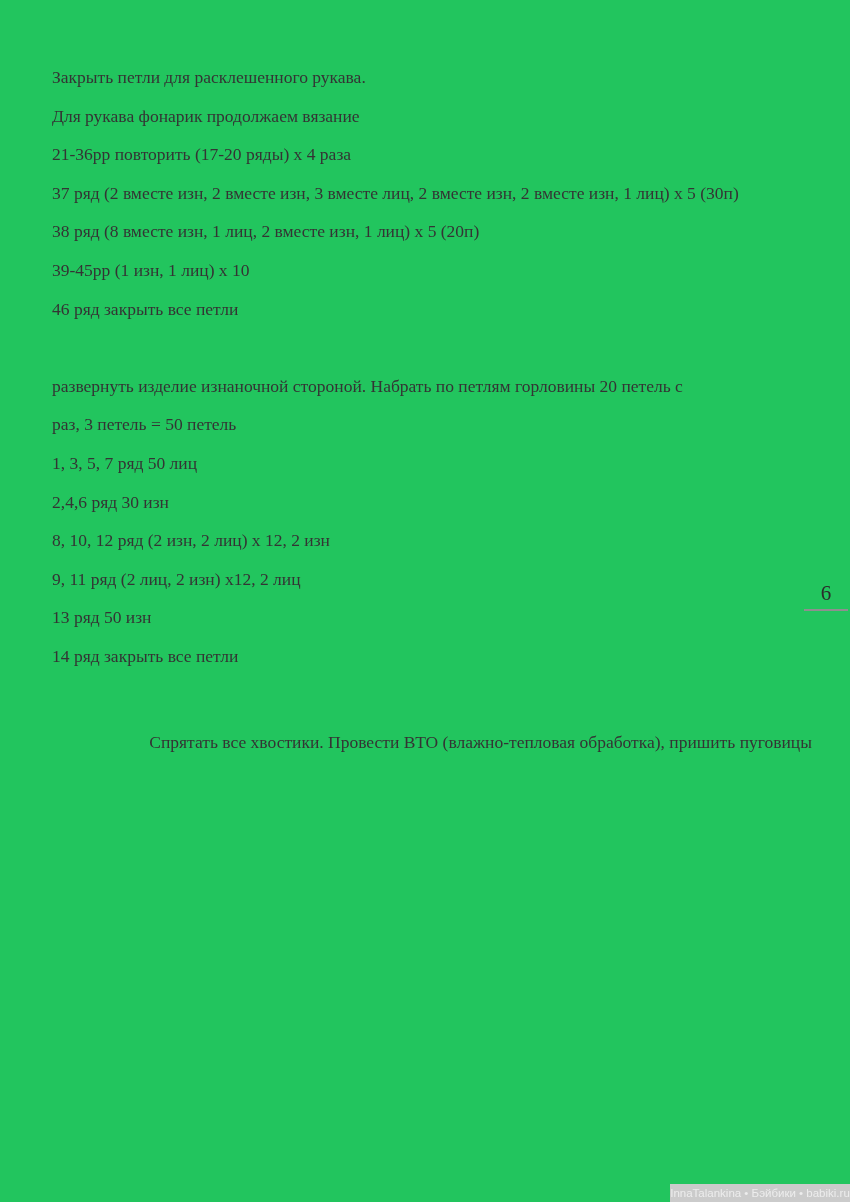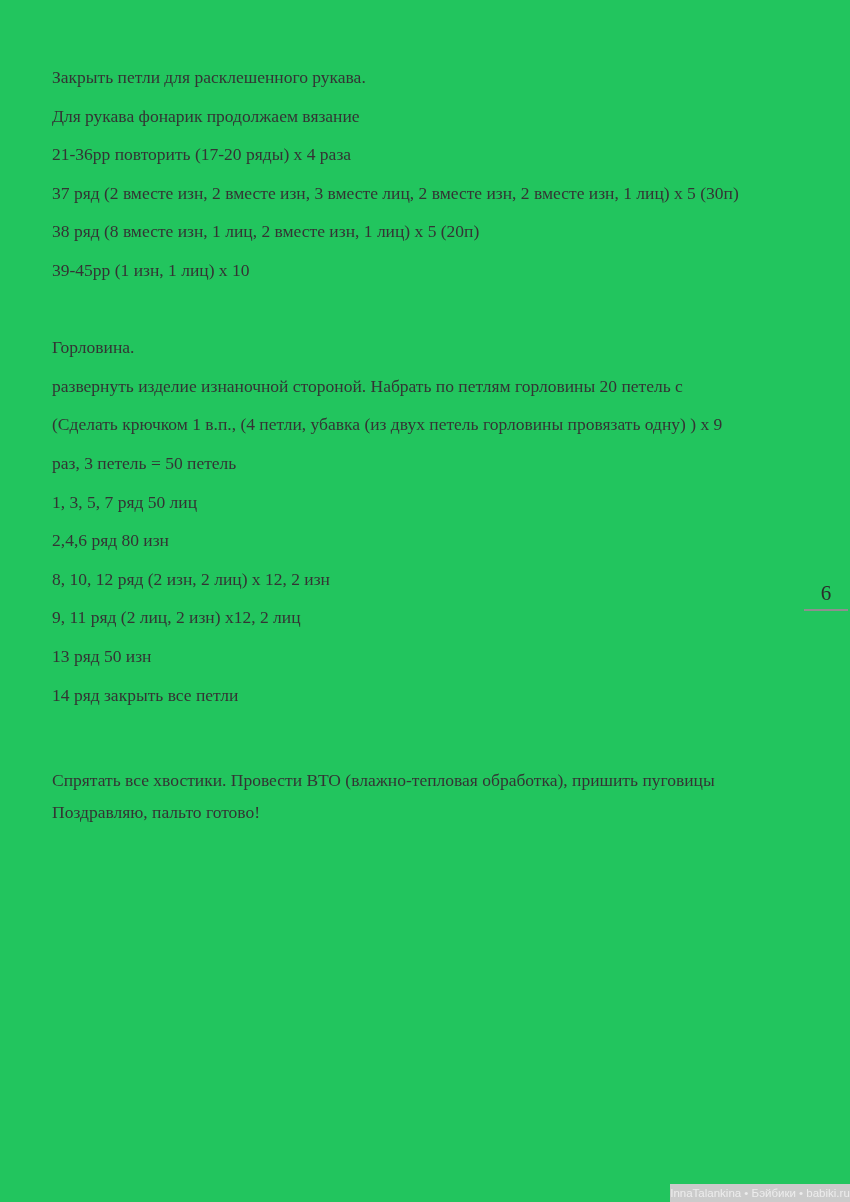--- a/index.html
+++ b/index.html
@@ -27,20 +27,21 @@
   }
   .line {
     white-space: nowrap;
   }
   .section-neckline {
     margin-top: 38.6px;
   }
   .section-finishing {
     margin-top: 50px;
     line-height: 32px;
+    text-align: right;
   }
   .page-number-wrap {
     position: absolute;
     left: 804px;
     top: 580px;
     width: 44px;
     text-align: center;
   }
   .page-number-digit {
     font-size: 21px;
@@ -75,38 +76,36 @@
 
   <div class="text-block">
 
     <div class="section">
       <div class="line">Закрыть петли для расклешенного рукава.</div>
       <div class="line">Для рукава фонарик продолжаем вязание</div>
       <div class="line">21-36рр повторить (17-20 ряды) х 4 раза</div>
       <div class="line">37 ряд (2 вместе изн, 2 вместе изн, 3 вместе лиц, 2 вместе изн, 2 вместе изн, 1 лиц) х 5 (30п)</div>
       <div class="line">38 ряд (8 вместе изн, 1 лиц, 2 вместе изн, 1 лиц) х 5 (20п)</div>
       <div class="line">39-45рр (1 изн, 1 лиц) х 10</div>
+      <div class="line">46 ряд закрыть все петли</div>
     </div>
 
     <div class="section section-neckline">
-      <div class="line">Горловина.</div>
       <div class="line">развернуть изделие изнаночной стороной. Набрать по петлям горловины 20 петель с</div>
-      <div class="line">(Сделать крючком 1 в.п., (4 петли, убавка (из двух петель горловины провязать одну) ) х 9</div>
       <div class="line">раз, 3 петель = 50 петель</div>
       <div class="line">1, 3, 5, 7 ряд 50 лиц</div>
-      <div class="line">2,4,6 ряд 80 изн</div>
+      <div class="line">2,4,6 ряд 30 изн</div>
       <div class="line">8, 10, 12 ряд (2 изн, 2 лиц) х 12, 2 изн</div>
       <div class="line">9, 11 ряд (2 лиц, 2 изн) х12, 2 лиц</div>
       <div class="line">13 ряд 50 изн</div>
       <div class="line">14 ряд закрыть все петли</div>
     </div>
 
     <div class="section section-finishing">
       <div class="line">Спрятать все хвостики. Провести ВТО (влажно-тепловая обработка), пришить пуговицы</div>
-      <div class="line">Поздравляю, пальто готово!</div>
     </div>
 
   </div>
 
   <div class="page-number-wrap">
     <span class="page-number-digit">6</span>
     <div class="page-number-rule"></div>
   </div>
 
   <div class="watermark">InnaTalankina • Бэйбики • babiki.ru</div>

